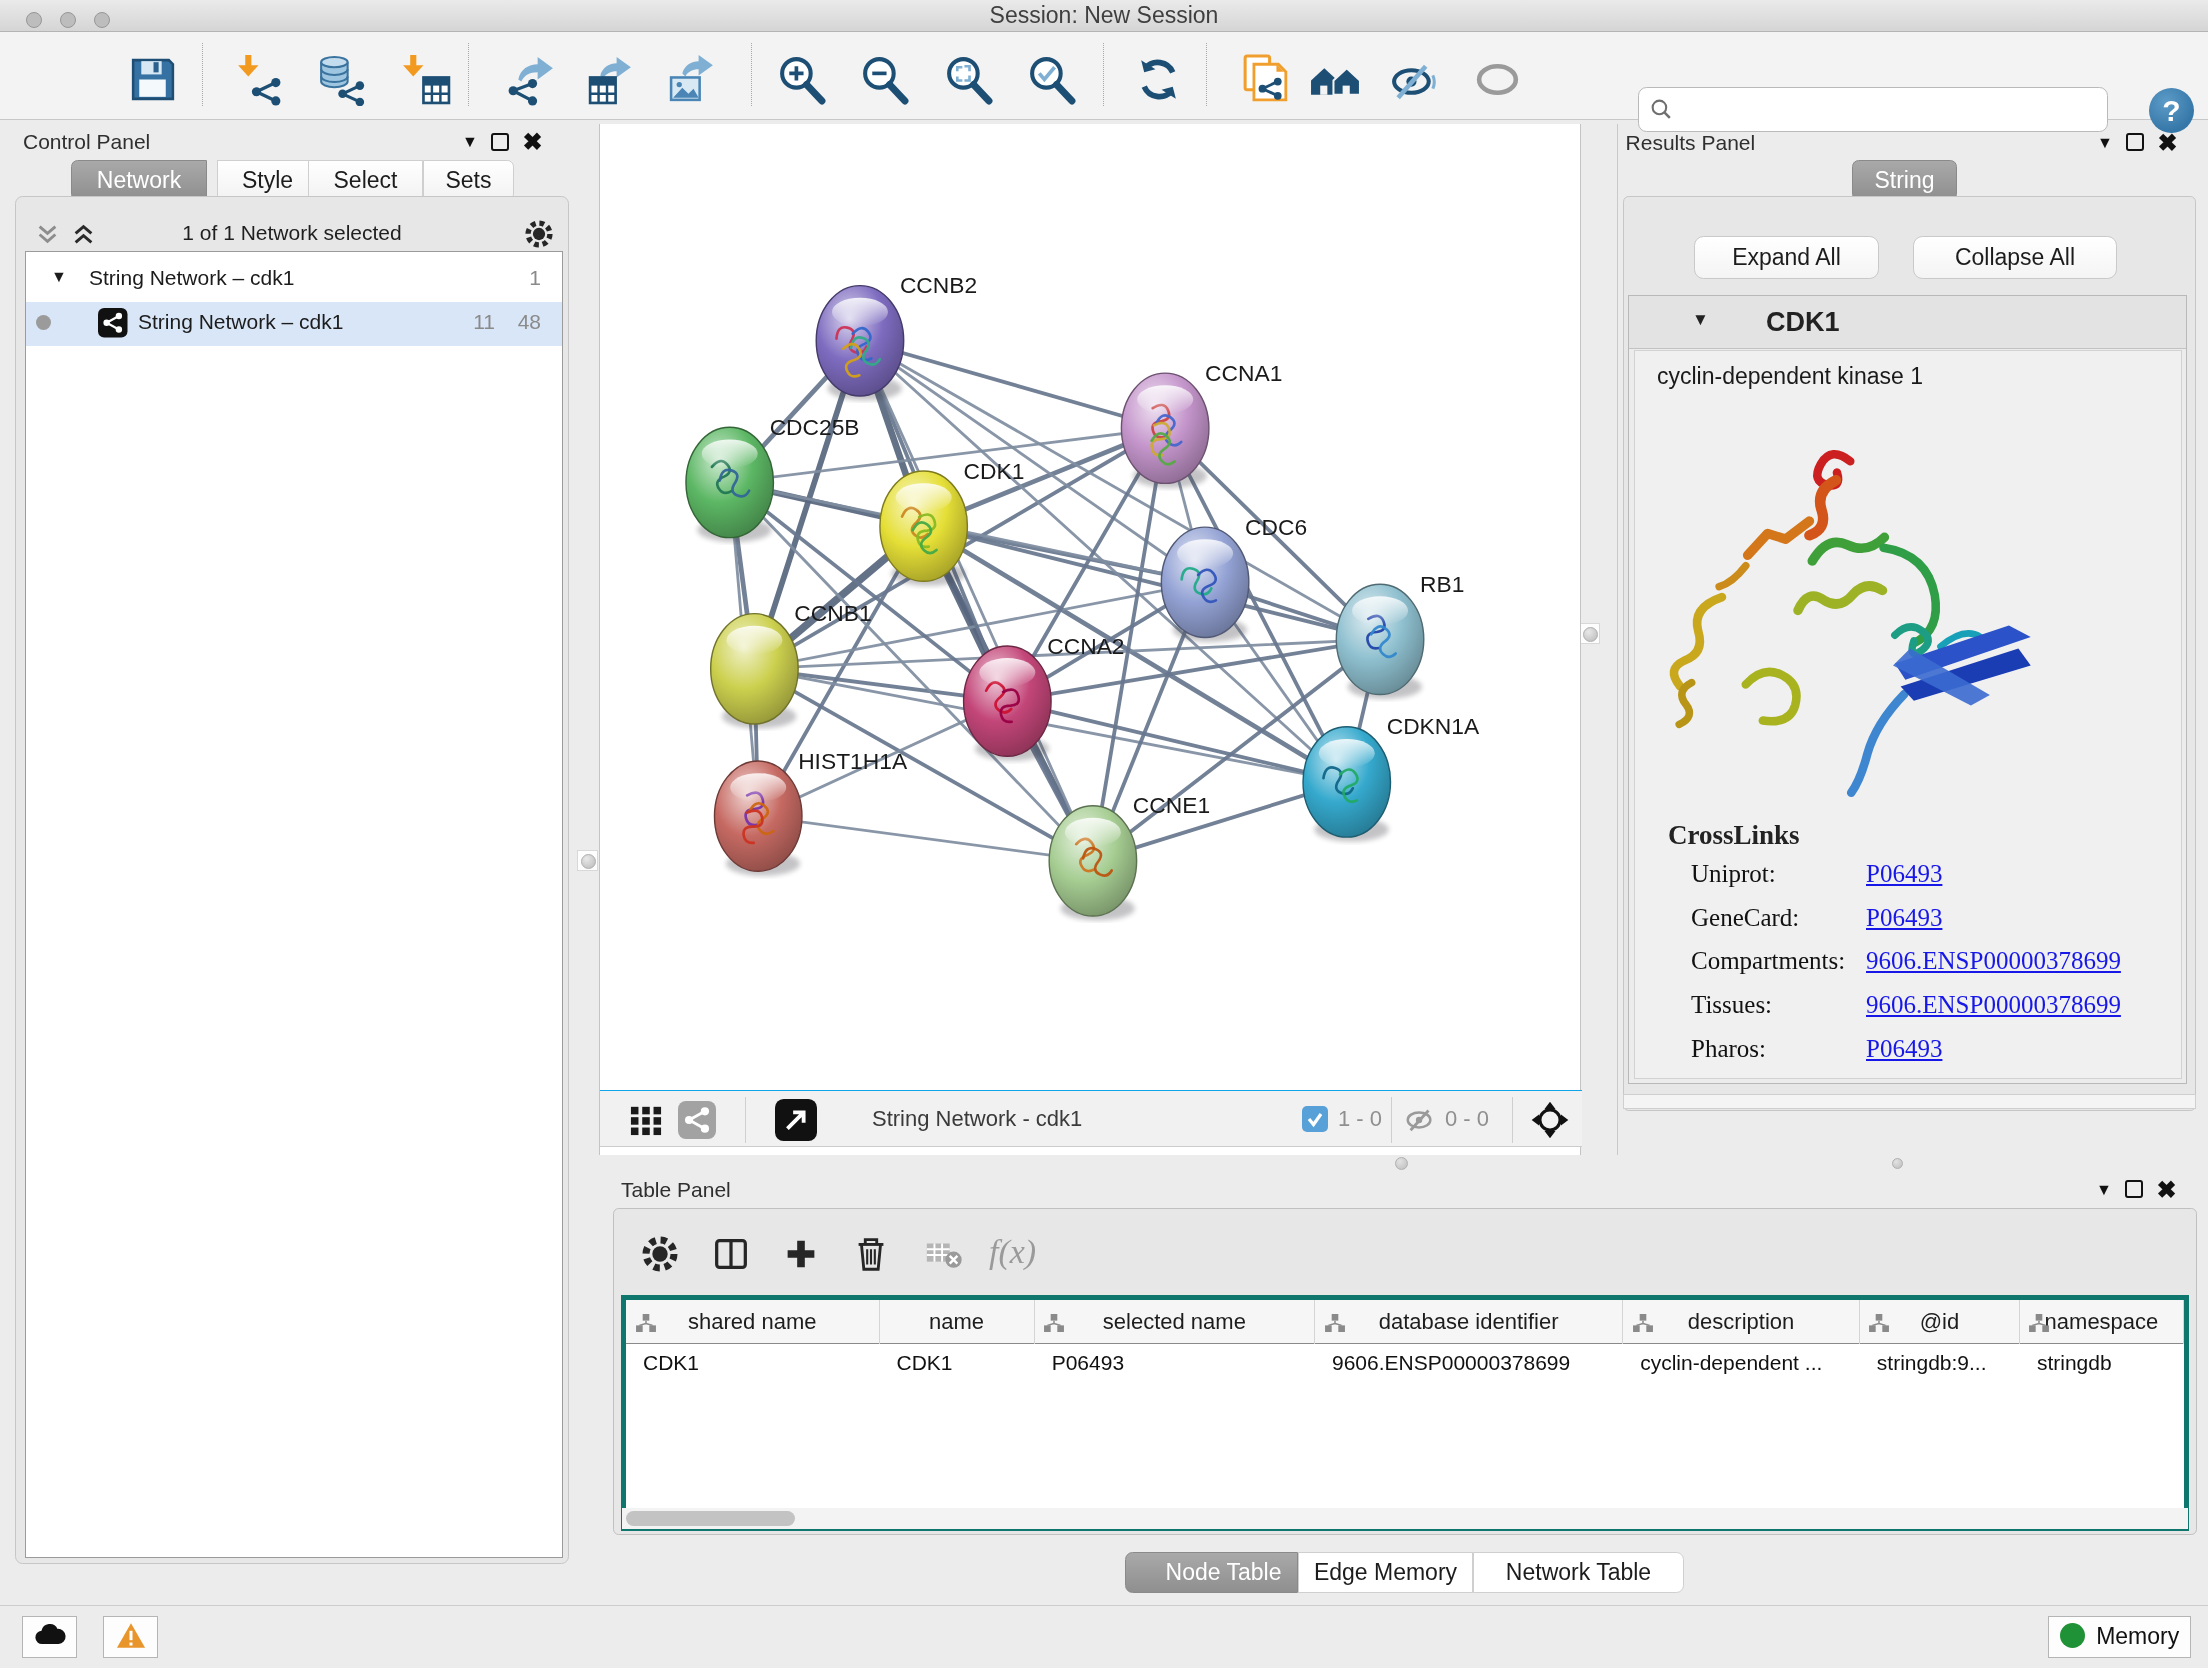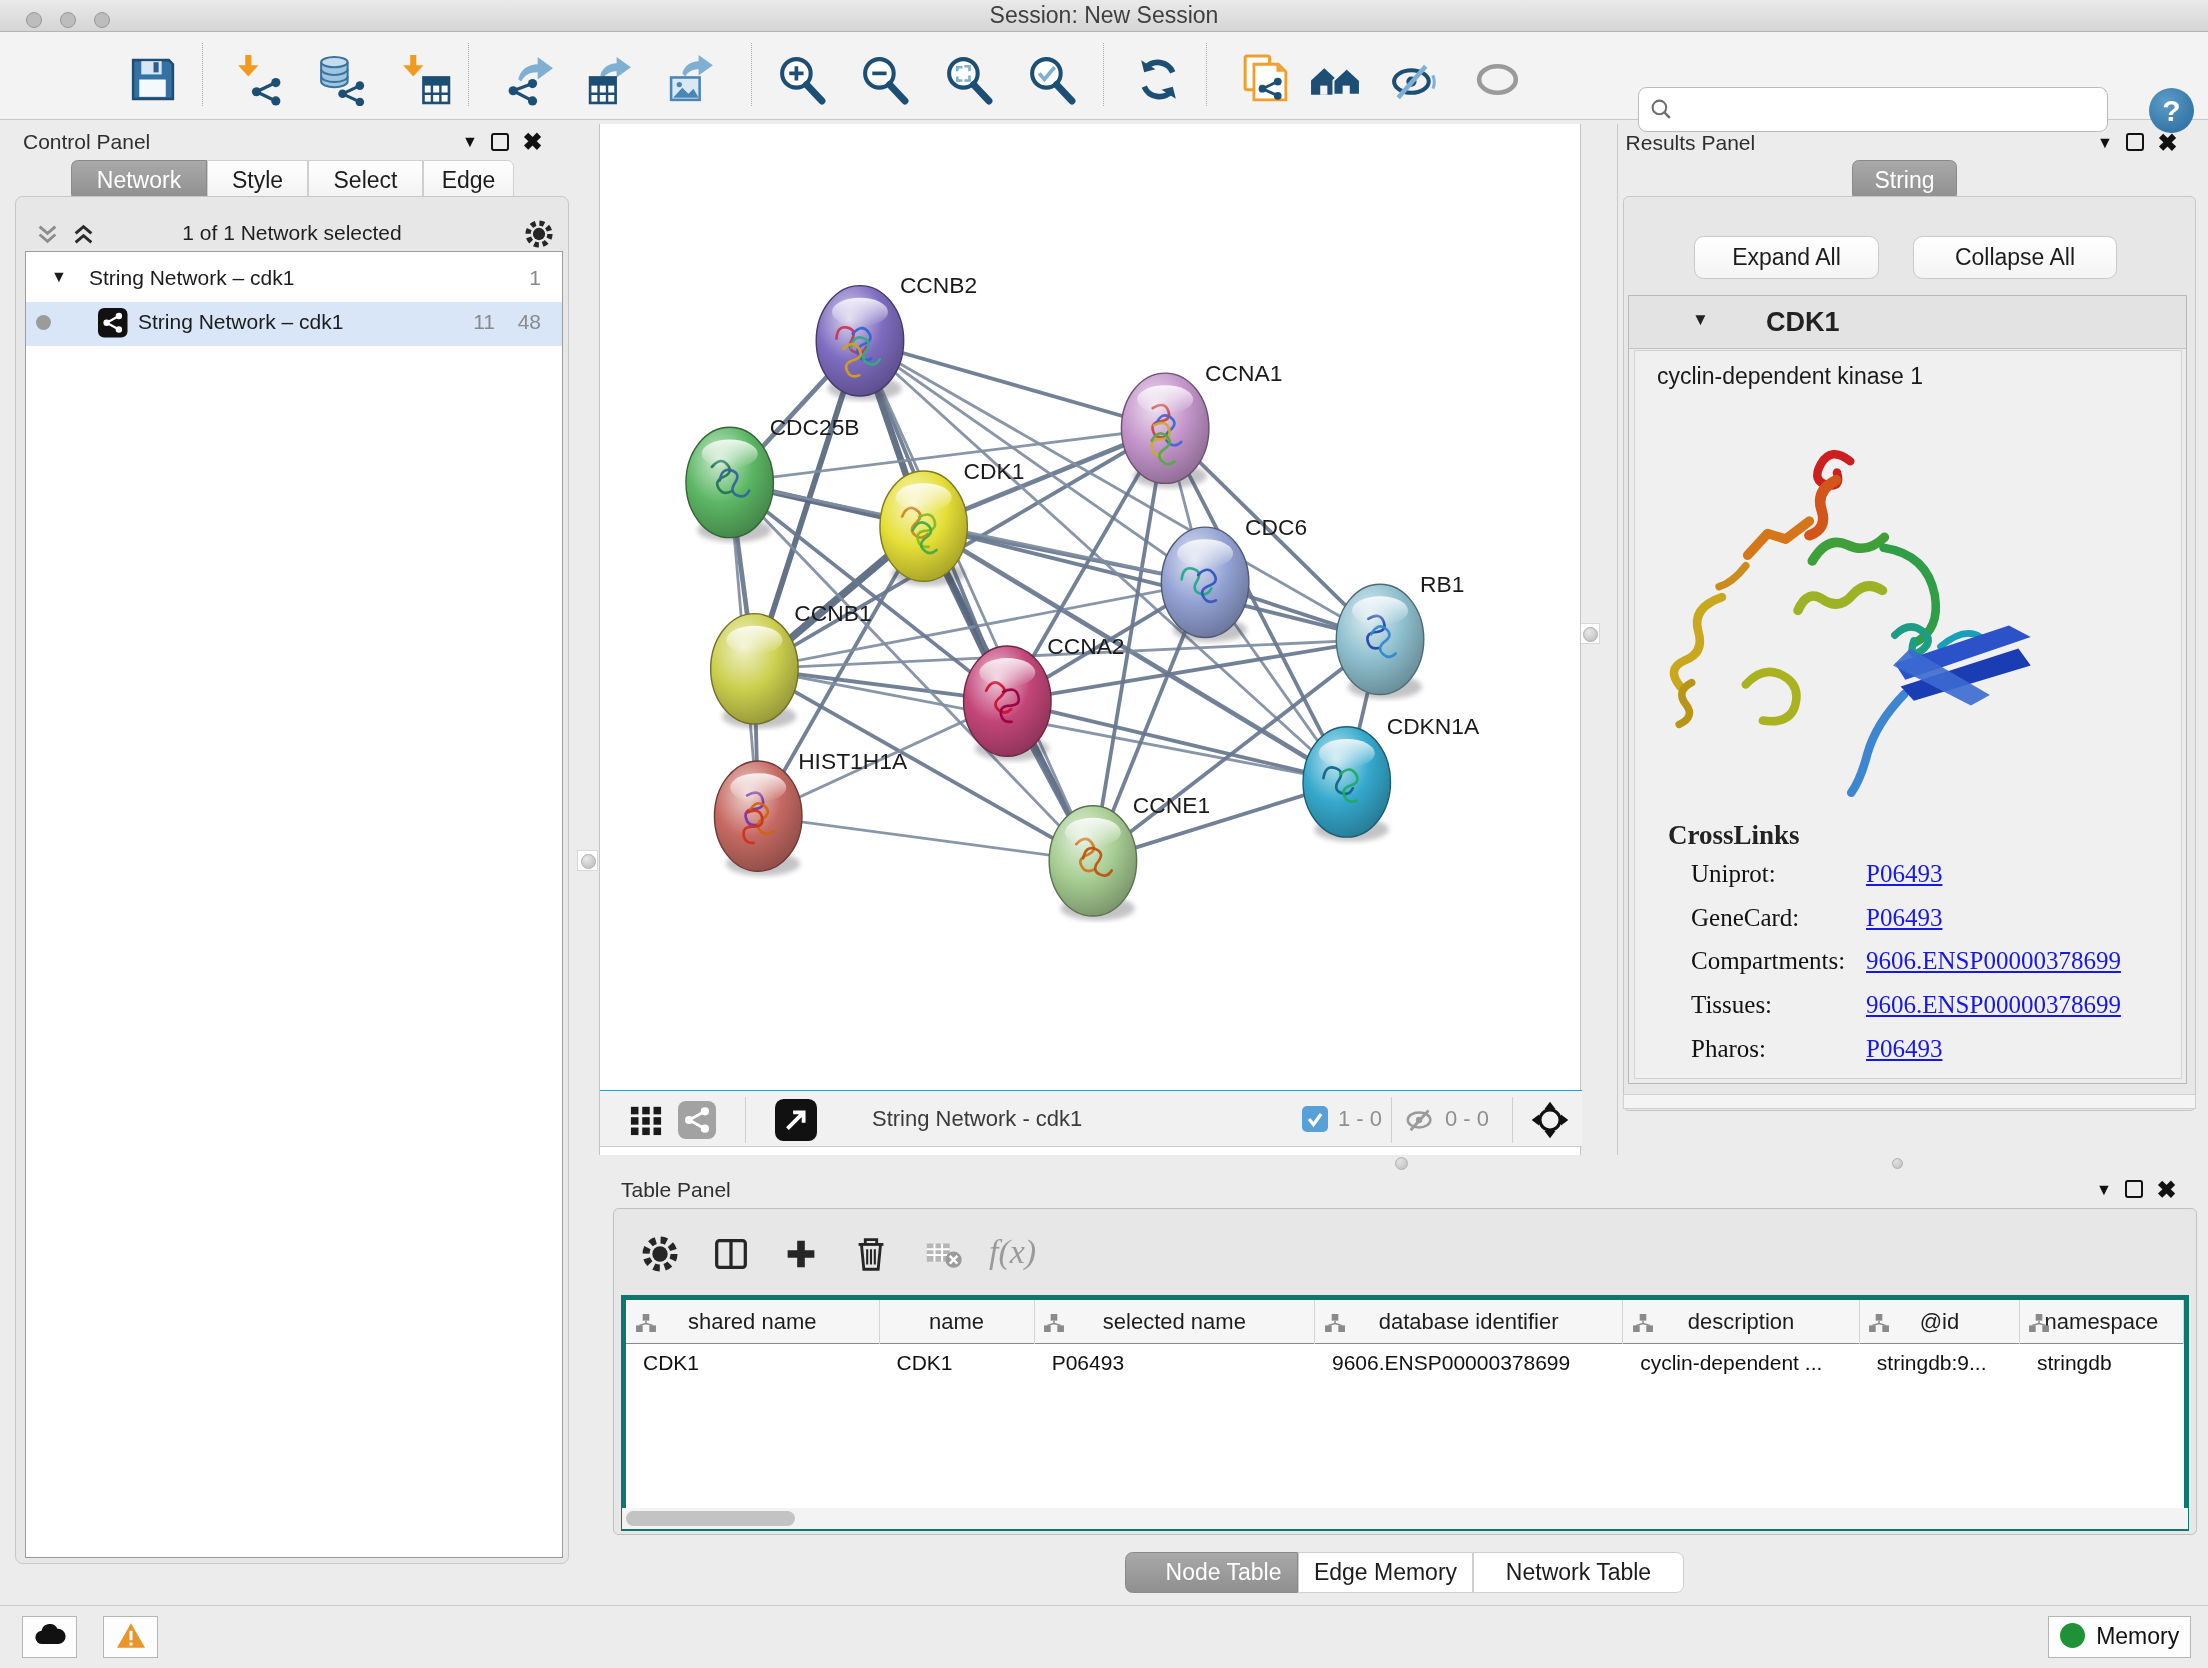--- a/index.html
+++ b/index.html
@@ -281,23 +281,23 @@
 
 <div>
   <div class="phead" style="left:23px; top:130px;">Control Panel</div>
   <div class="pbtns" style="left:462px; top:132px;">
     <span class="pbtn-arrow">▼</span>
     <span class="pbtn-float"></span>
     <span class="pbtn-close">✖</span>
   </div>
 
   <button class="tabbtn sel" style="left:71px; width:136px; border-radius:6.7px 0 0 6.7px;">Network</button>
-  <button class="tabbtn" style="left:207px; width:101px;">Style</button>
+  <button class="tabbtn" style="left:217px; width:101px;">Style</button>
   <button class="tabbtn" style="left:308px; width:115px;">Select</button>
-  <button class="tabbtn" style="left:423px; width:91px; border-radius:0 6.7px 6.7px 0;">Edge</button>
+  <button class="tabbtn" style="left:423px; width:91px; border-radius:0 6.7px 6.7px 0;">Sets</button>
 
   <div class="cp-box"></div>
 
   <div class="cp-toolrow">
     <span style="position:absolute; left:19px; top:7.6px;">
       <svg width="27" height="27" viewBox="0 0 24 24">
           <path d="M5 5l7 6 7-6M5 12l7 6 7-6" fill="none" stroke="#8d8d8d" stroke-width="2.6"></path>
         </svg>
     </span>
     <span style="position:absolute; left:55px; top:7.6px;">

